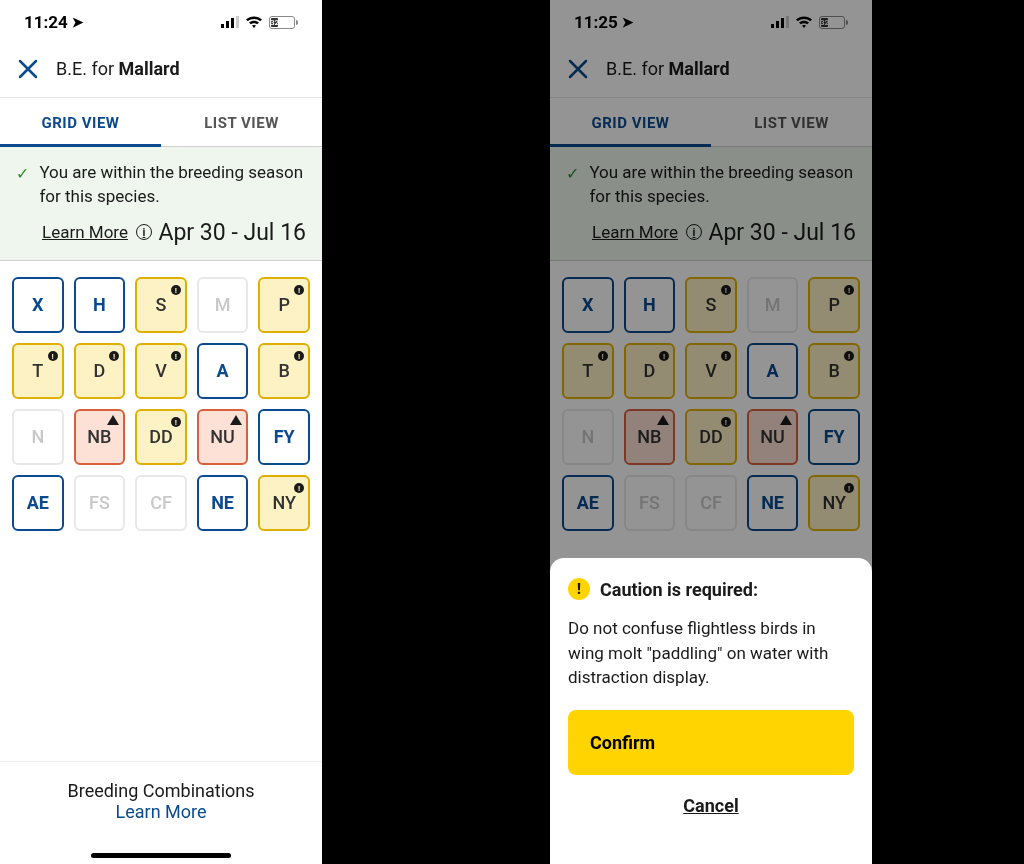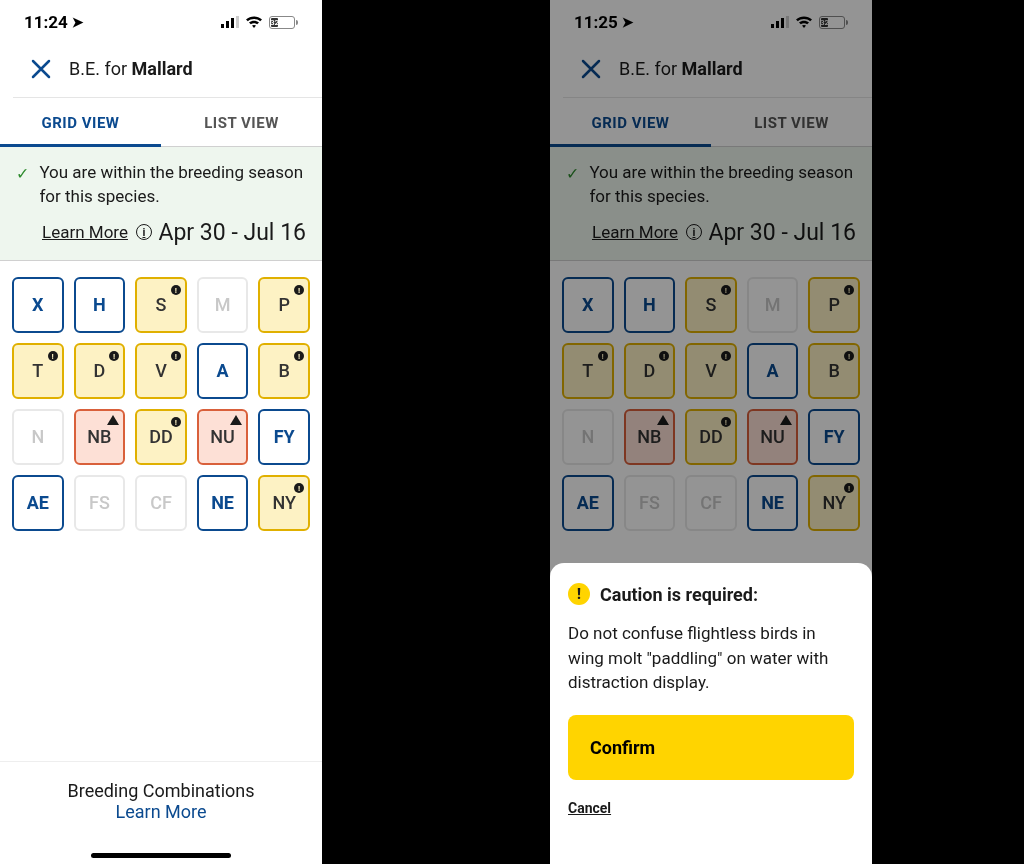--- a/index.html
+++ b/index.html
@@ -62,21 +62,20 @@
   .battery-cap {
     width: 2px; height: 5px; background:#888; border-radius: 0 2px 2px 0;
   }
   
   .header {
     display: flex;
     align-items: center;
     padding: 14px 18px 18px 18px;
     gap: 18px;
     border-bottom: 1px solid #e5e5e5;
-    margin-left: 13px;
   }
   .close-x {
     color: #0b4a8f;
     font-size: 22px;
     font-weight: 300;
     line-height: 1;
   }
   .close-x svg { display:block; }
   .header-title {
     font-size: 18px;
@@ -251,21 +250,22 @@
     background: #ffd400;
     border-radius: 8px;
     text-align: left;
     padding: 22px;
     font-size: 18px;
     font-weight: 700;
     color: #000000;
     margin-bottom: 20px;
   }
   .btn-cancel {
-    font-size: 14px;
+    text-align: center;
+    font-size: 18px;
     font-weight: 700;
     color: #1a1a1a;
     text-decoration: underline;
   }
 </style>
 </head>
 <body>
 
 <div class="phone">
   <div class="status-bar">

